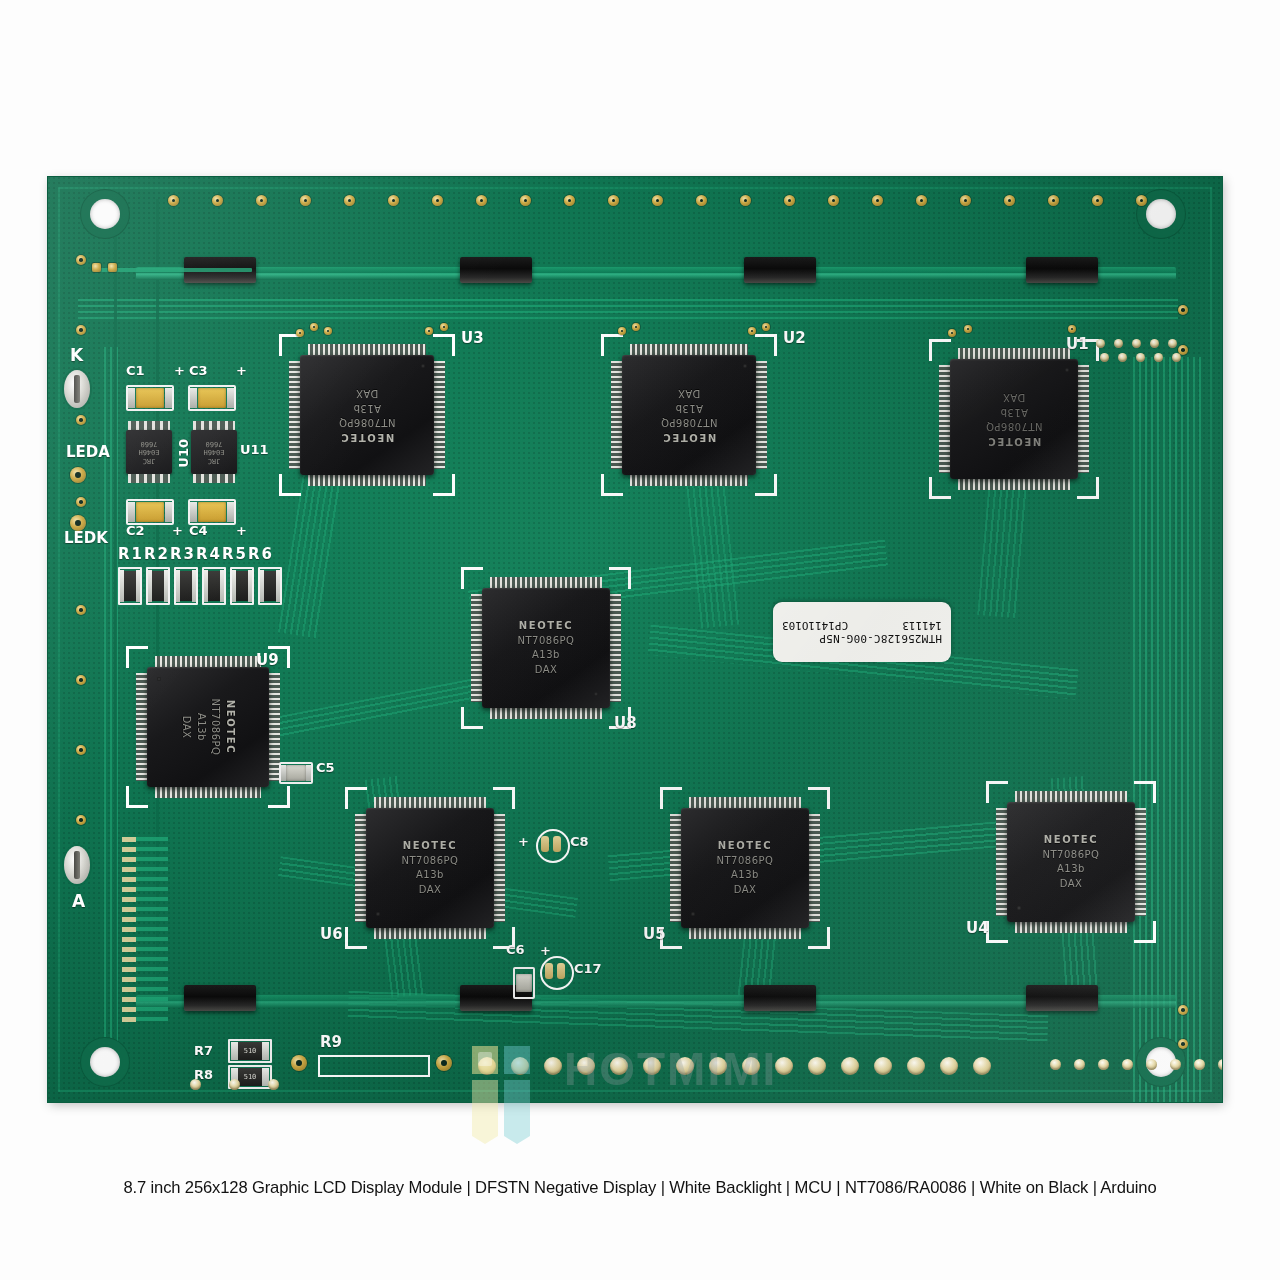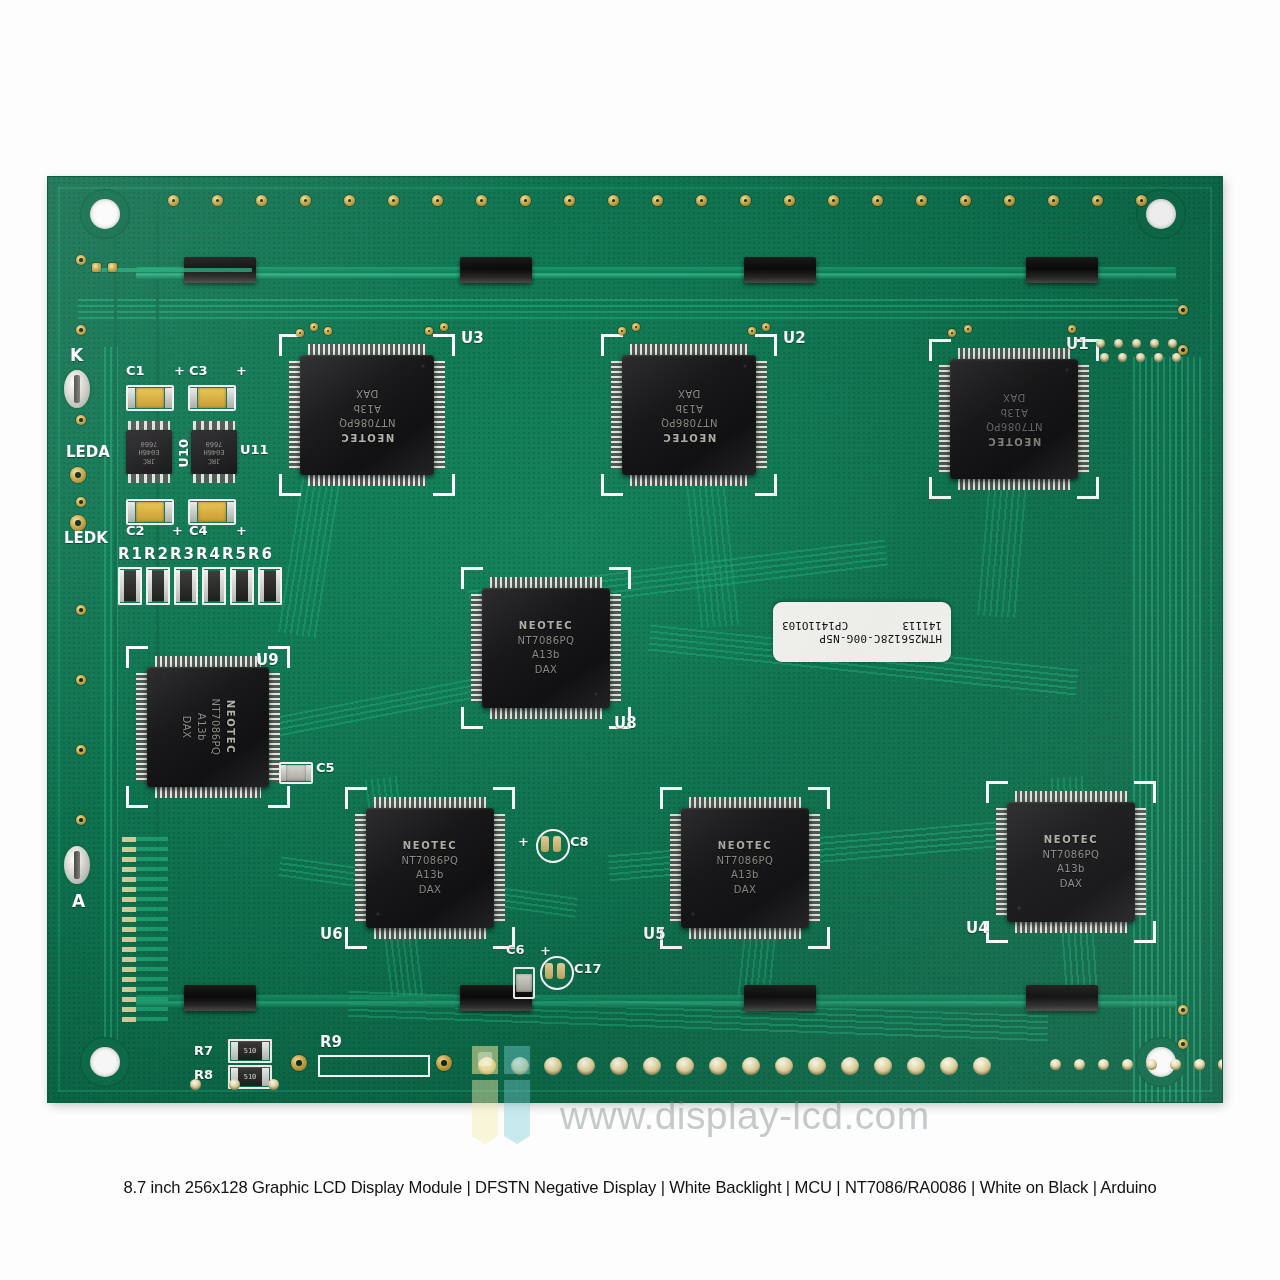--- a/index.html
+++ b/index.html
@@ -811,18 +811,18 @@
   </div>
 
   <div id="wm">
     <svg class="wmlogo" viewBox="0 0 84 104">
       <path d="M4 6 L30 6 L30 34 L4 34 Z" fill="rgba(236,226,150,.55)"></path>
       <path d="M4 40 L30 40 L30 96 L17 104 L4 96 Z" fill="rgba(242,235,170,.45)"></path>
       <path d="M36 6 L62 6 L62 34 L36 34 Z" fill="rgba(110,200,205,.45)"></path>
       <path d="M36 40 L62 40 L62 96 L49 104 L36 96 Z" fill="rgba(120,205,210,.40)"></path>
       <rect x="10" y="12" width="14" height="14" rx="2" fill="rgba(255,255,255,.35)"></rect>
     </svg>
-    <div class="wmtxt">www.display-lcd.com</div>
+    <div class="wmbrand">HOTMIMI</div>
   </div>
 
   <div id="caption">8.7 inch 256x128 Graphic LCD Display Module | DFSTN Negative Display | White Backlight | MCU | NT7086/RA0086 | White on Black | Arduino</div>
 
 </div>
 
 </body></html>

